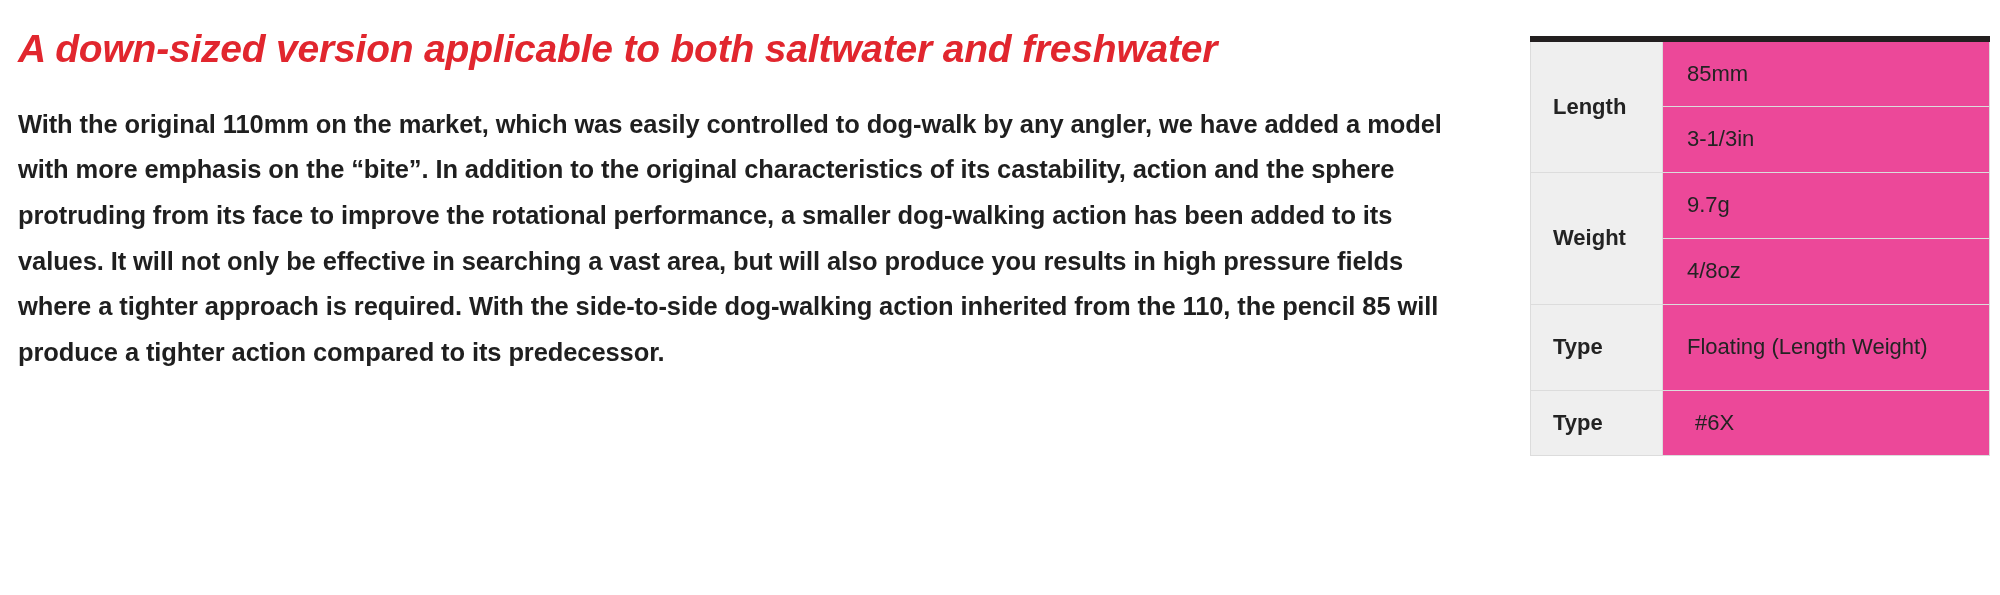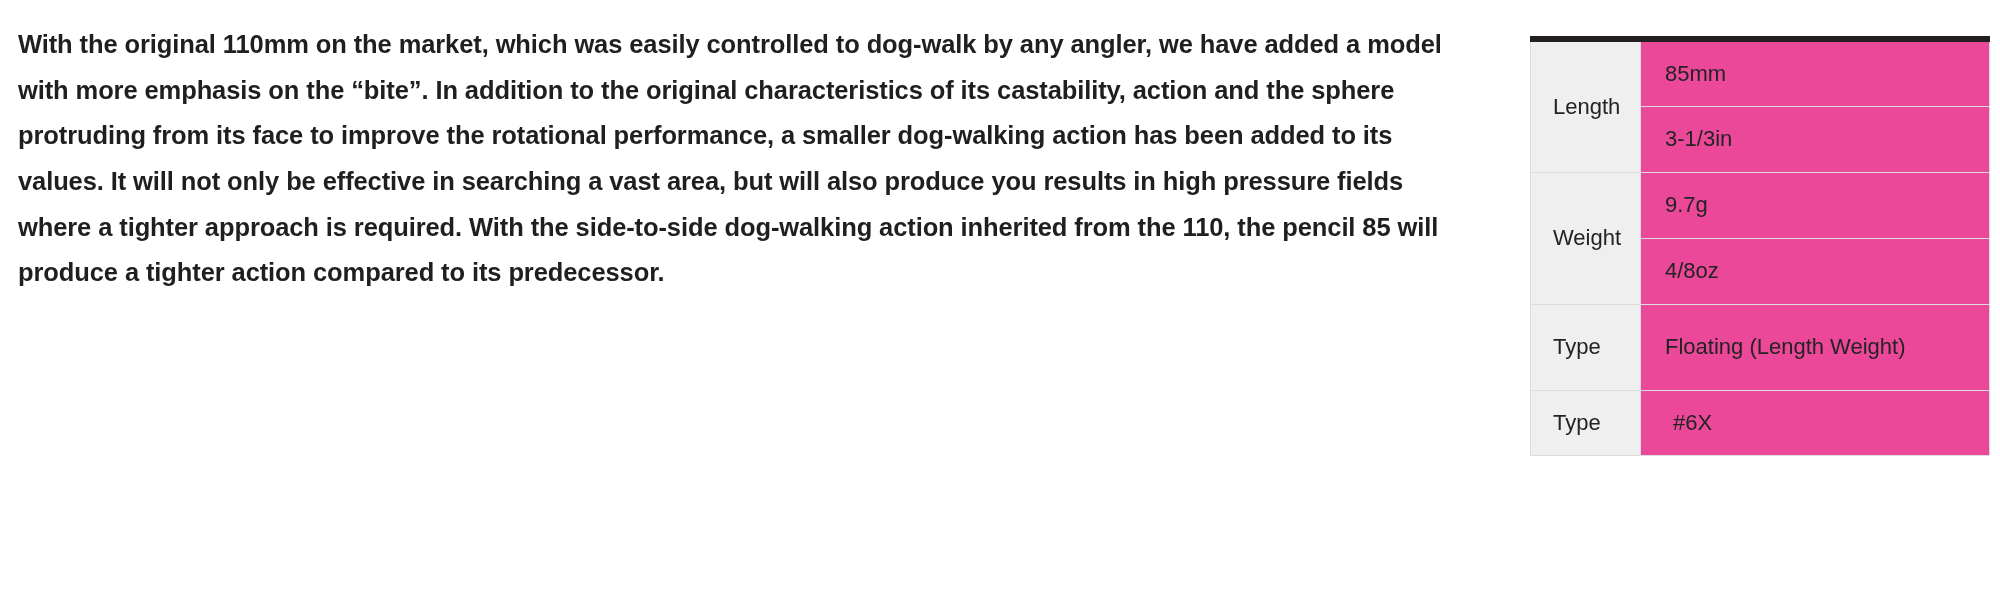--- a/index.html
+++ b/index.html
@@ -61,23 +61,23 @@
     border-top: 6px solid #231f20;
   }
   table.spec td {
     border: 1px solid #dcdcdc;
     vertical-align: middle;
     font-size: 22px;
     color: #232323;
     box-sizing: border-box;
   }
   td.label {
-    width: 110px;
+    width: 132px;
     background: #efefef;
-    font-weight: normal;
+    font-weight: bold;
     padding: 0 16px 0 22px;
     text-align: left;
     border-right: 1px solid #dcdcdc;
   }
   td.value {
     padding: 16px 0 16px 24px;
     background: #ec4899;
     line-height: 1.45;
   }
   td.value.sub {
@@ -85,20 +85,21 @@
   }
   .r-len td.value { height: 66px; }
   .r-wt  td.value { height: 66px; }
 </style>
 </head>
 <body>
 
 <div class="page">
 
   <div class="article">
+    <h1 class="headline">A down-sized version applicable to both saltwater and freshwater</h1>
     <p class="body-copy">With the original 110mm on the market, which was easily controlled to dog-walk by any angler, we have added a model with more emphasis on the “bite”. In addition to the original characteristics of its castability, action and the sphere protruding from its face to improve the rotational performance, a smaller dog-walking action has been added to its values. It will not only be effective in searching a vast area, but will also produce you results in high pressure fields where a tighter approach is required. With the side-to-side dog-walking action inherited from the 110, the pencil 85 will produce a tighter action compared to its predecessor.</p>
   </div>
 
   <div class="spec-wrap">
     <table class="spec">
       <tbody>
         <tr class="r-len">
           <td class="label" rowspan="2">Length</td>
           <td class="value">85mm</td>
         </tr>

